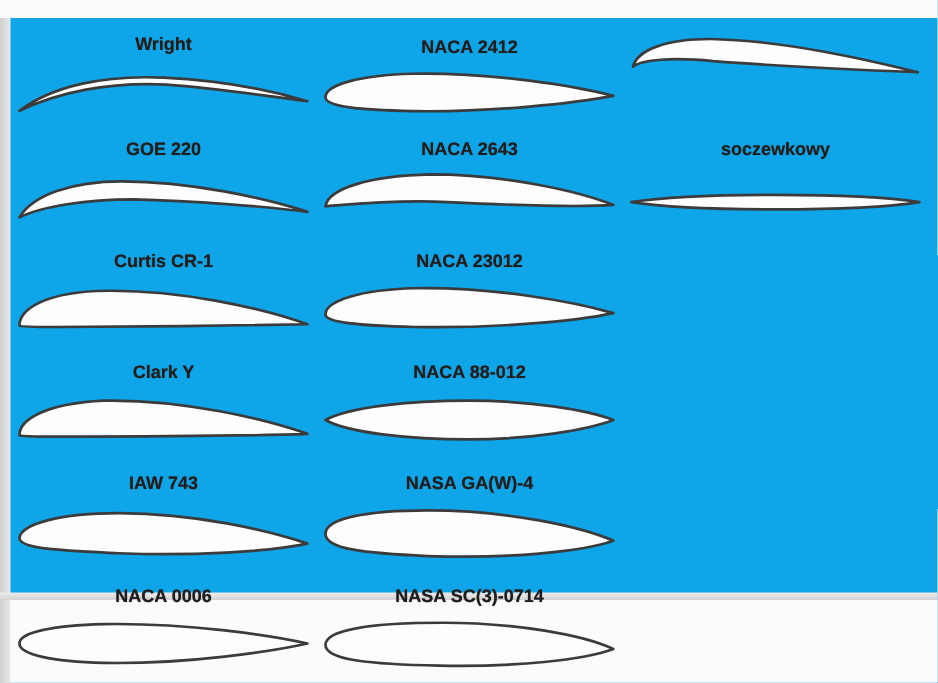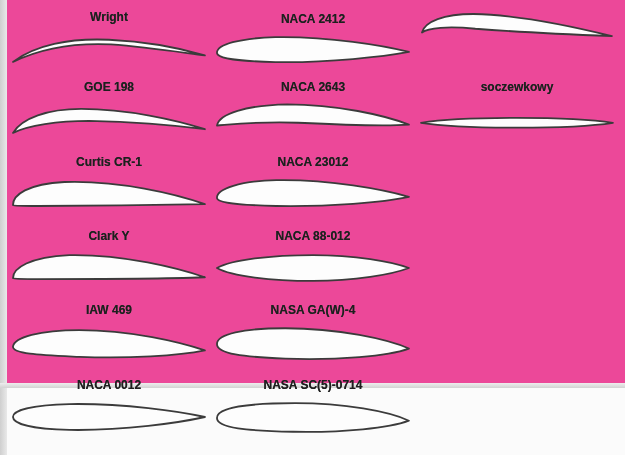--- a/index.html
+++ b/index.html
@@ -8,21 +8,22 @@
     width: 625px;
     height: 455px;
     overflow: hidden;
     background: #fbfbfb;
     font-family: "Liberation Sans", sans-serif;
   }
   .sheet {
     position: relative;
     width: 625px;
     height: 388px;
-    background: #ec4899;
+    background: #0ea5e9;
+    margin-top: 12px;
   }
   .edge-left {
     position: absolute;
     left: 0; top: 0;
     width: 7px; height: 455px;
     background: linear-gradient(to right, #cfcfcf, #e9e9e9);
   }
   .edge-bottom {
     position: absolute;
     left: 0; bottom: 0;
@@ -89,49 +90,49 @@
 
     <figure class="cell">
       <figcaption class="lbl">Wright</figcaption>
       <svg class="foil" viewBox="0 0 200 52" preserveAspectRatio="none">
         <path d="M 3 40 C 25 22 60 14 100 16 C 140 18 175 26 197 33 C 175 30 140 24 102 21 C 62 19 28 27 3 40 Z"></path>
       </svg>
     </figure>
 
 
     <figure class="cell">
-      <figcaption class="lbl">GOE 198</figcaption>
+      <figcaption class="lbl">GOE 220</figcaption>
       <svg class="foil" viewBox="0 0 200 52" preserveAspectRatio="none">
         <path d="M 3 40 C 12 24 38 14 72 14 C 118 14 168 26 197 36 C 168 32 120 28 80 27 C 48 27 18 32 3 40 Z"></path>
       </svg>
     </figure>
 
     <figure class="cell">
       <figcaption class="lbl">Curtis CR-1</figcaption>
       <svg class="foil" viewBox="0 0 200 52" preserveAspectRatio="none">
         <path d="M 3 38 C 3 27 18 15 55 13 C 110 11 168 26 197 37 C 150 38 75 39 28 39 C 13 39 4 39 3 38 Z"></path>
       </svg>
     </figure>
 
     <figure class="cell">
       <figcaption class="lbl">Clark Y</figcaption>
       <svg class="foil" viewBox="0 0 200 52" preserveAspectRatio="none">
         <path d="M 3 37 C 3 26 20 14 60 12 C 115 11 170 26 197 36 C 145 38 75 38 28 38 C 13 38 4 38 3 37 Z"></path>
       </svg>
     </figure>
 
     <figure class="cell">
-      <figcaption class="lbl">IAW 469</figcaption>
+      <figcaption class="lbl">IAW 743</figcaption>
       <svg class="foil" viewBox="0 0 200 52" preserveAspectRatio="none">
         <path d="M 3 30 C 4 20 30 12 70 12 C 122 12 172 25 197 34 C 170 40 120 43 70 41 C 32 39 3 38 3 30 Z"></path>
       </svg>
     </figure>
 
     <figure class="cell">
-      <figcaption class="lbl">NACA 0012</figcaption>
+      <figcaption class="lbl">NACA 0006</figcaption>
       <svg class="foil" viewBox="0 0 200 52" preserveAspectRatio="none">
         <path d="M 3 26 C 3 18 25 13 60 12 C 115 11 172 20 197 26 C 172 32 115 41 60 40 C 25 39 3 34 3 26 Z"></path>
       </svg>
     </figure>
 
     <figure class="cell">
       <figcaption class="lbl">NACA 2412</figcaption>
       <svg class="foil" viewBox="0 0 200 52" preserveAspectRatio="none">
         <path d="M 3 28 C 3 19 26 12 62 11 C 116 10 172 20 197 27 C 172 32 116 39 62 38 C 27 37 3 35 3 28 Z"></path>
       </svg>
@@ -162,21 +163,21 @@
 
 
     <figure class="cell">
       <figcaption class="lbl">NASA GA(W)-4</figcaption>
       <svg class="foil" viewBox="0 0 200 52" preserveAspectRatio="none">
         <path d="M 3 27 C 3 16 30 10 72 10 C 126 10 176 22 197 32 C 176 40 126 45 72 43 C 30 41 3 38 3 27 Z"></path>
       </svg>
     </figure>
 
     <figure class="cell">
-      <figcaption class="lbl">NASA SC(5)-0714</figcaption>
+      <figcaption class="lbl">NASA SC(3)-0714</figcaption>
       <svg class="foil" viewBox="0 0 200 52" preserveAspectRatio="none">
         <path d="M 3 27 C 3 16 34 11 82 11 C 132 11 177 20 197 30 C 177 38 132 43 80 42 C 34 41 3 38 3 27 Z"></path>
       </svg>
     </figure>
 
     <figure class="cell">
       <svg class="foil" viewBox="0 0 200 52" preserveAspectRatio="none">
         <path d="M 4 33 C 7 21 26 13 56 13 C 106 14 162 28 196 37 C 150 35 95 32 58 29 C 30 26 10 28 4 33 Z"></path>
       </svg>
     </figure>

